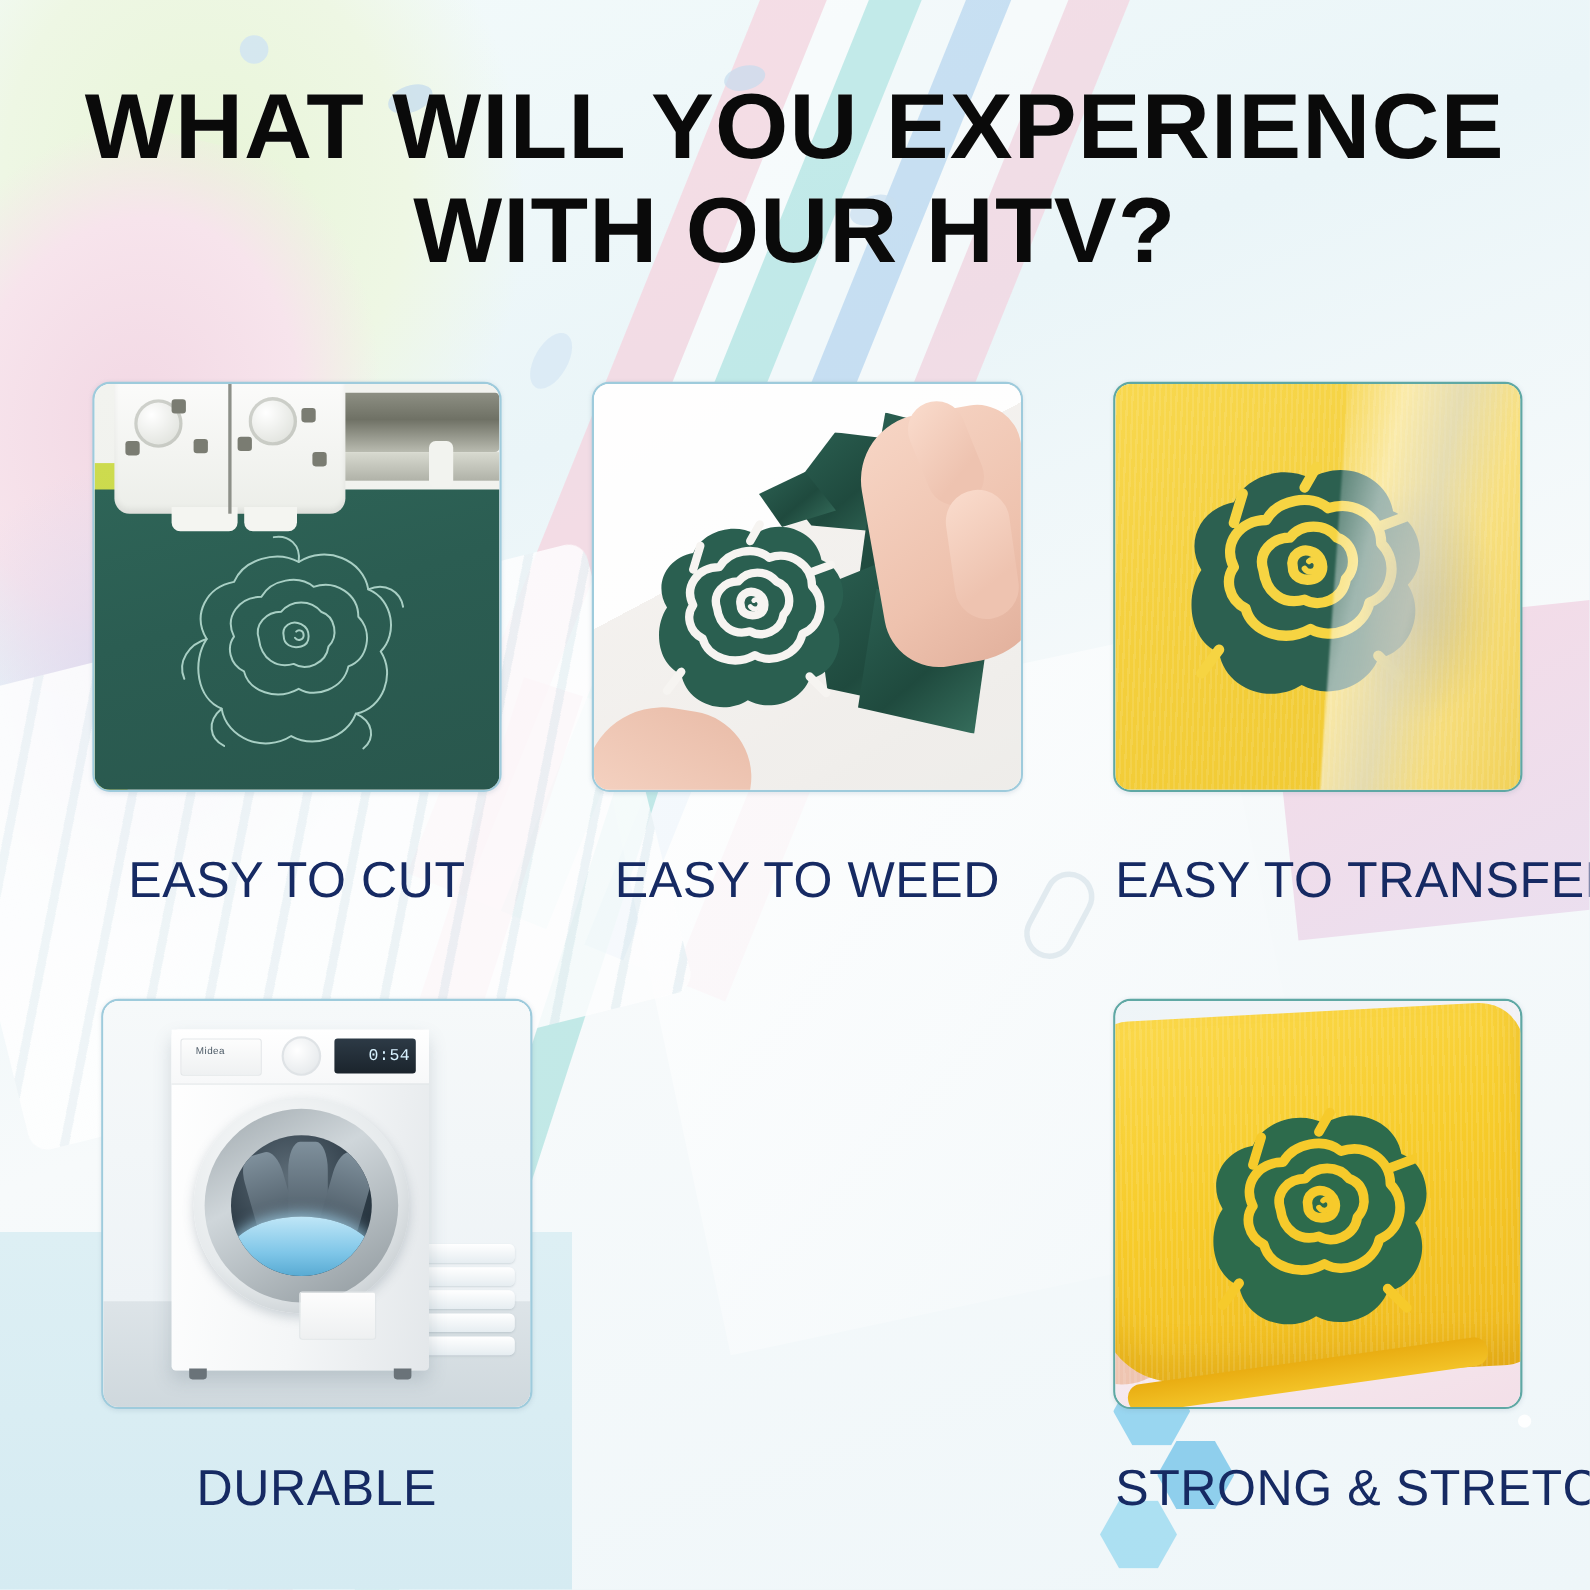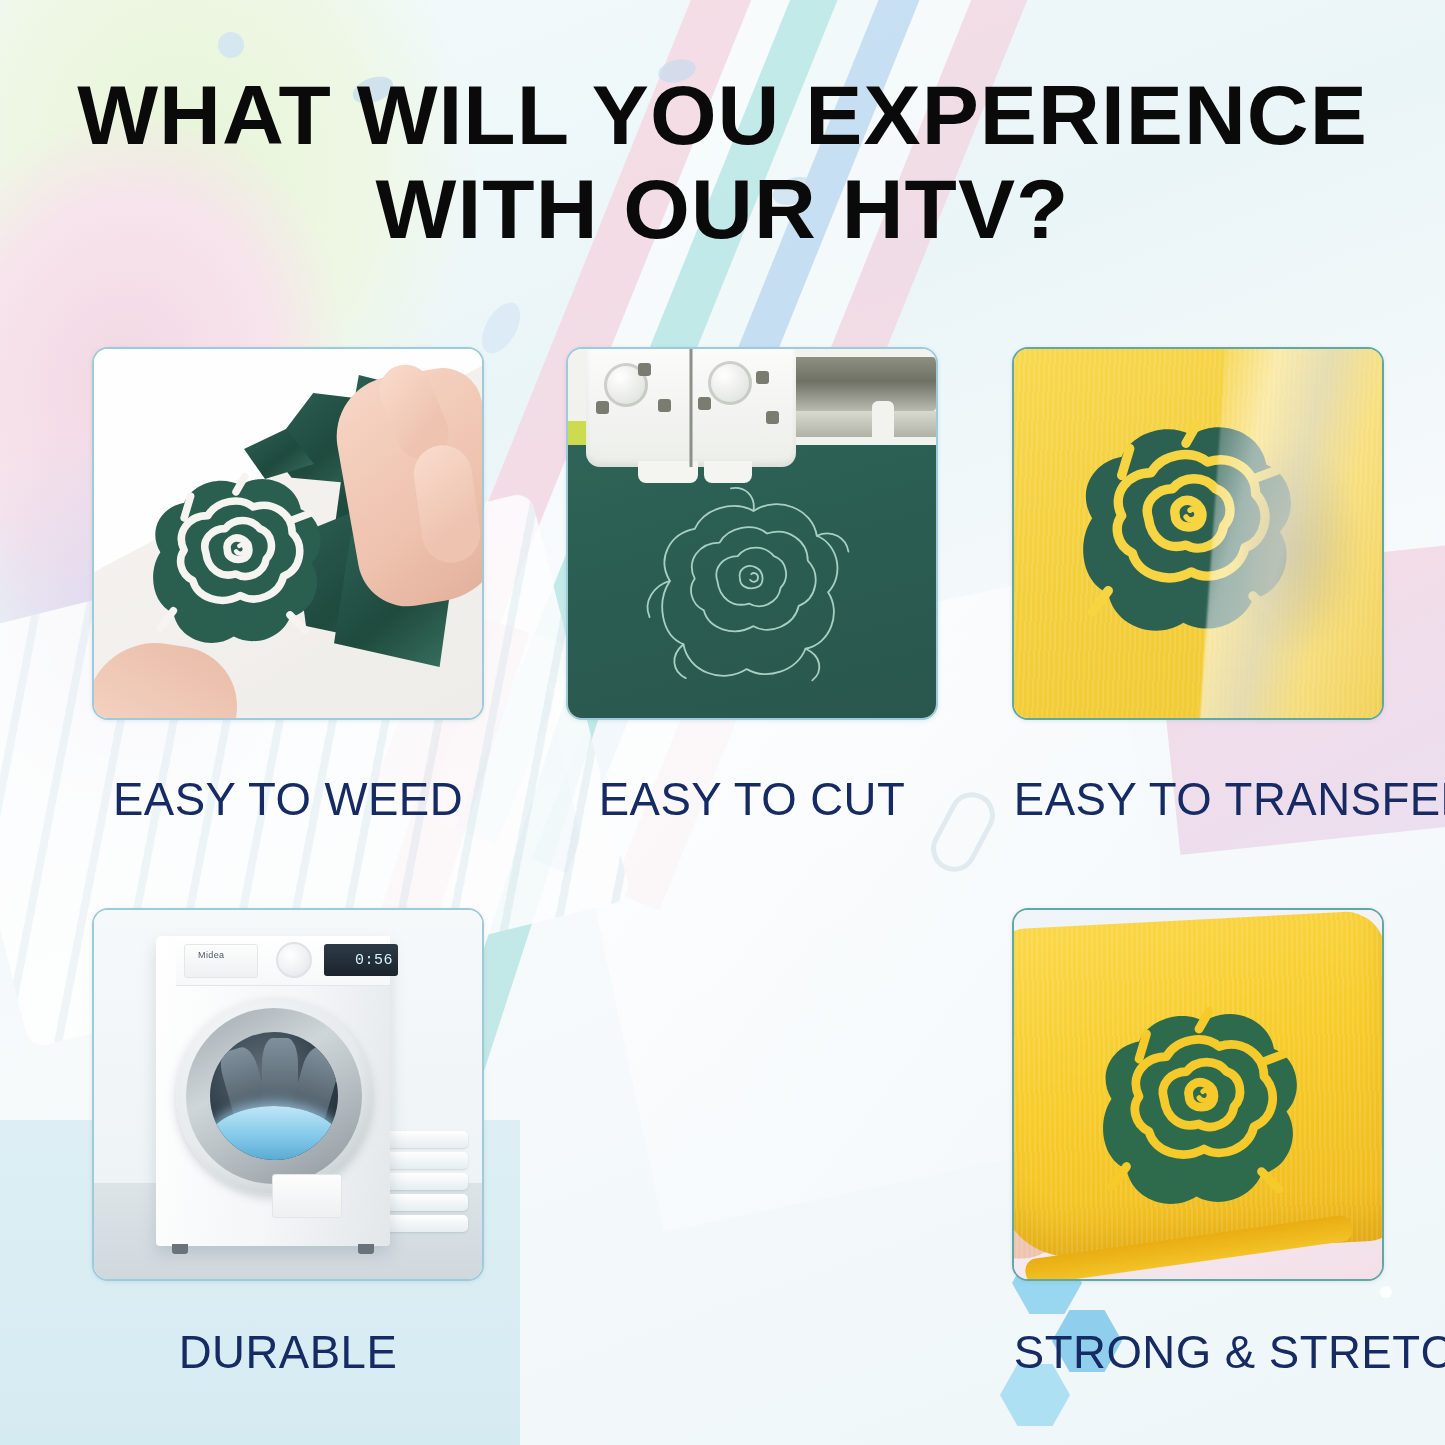--- a/index.html
+++ b/index.html
@@ -305,21 +305,20 @@
   .p5-body {
     position:absolute; left:62px; top:26px; width:234px; height:310px;
     background:linear-gradient(100deg,#ffffff 0%, #f4f6f7 55%, #e3e7ea 100%);
     border-radius:6px 6px 4px 4px;
     box-shadow:0 8px 16px rgba(90,110,125,.22);
   }
   .p5-panelbar {
     position:absolute; left:0; right:0; top:0; height:50px;
     background:linear-gradient(180deg,#ffffff 0%, #f7f8f9 100%);
     border-bottom:1px solid #e2e6e8;
-    margin-left:20px;
   }
   .p5-drawer {
     position:absolute; left:8px; top:8px; width:74px; height:34px;
     background:linear-gradient(180deg,#fdfdfd 0%, #eff1f2 100%);
     border:1px solid #e4e7e9; border-radius:3px;
   }
   .p5-knob {
     position:absolute; left:100px; top:6px; width:36px; height:36px;
     border-radius:50%;
     background:radial-gradient(circle at 38% 34%, #ffffff 0%, #e9ecee 72%, #d4d8db 100%);
@@ -416,59 +415,20 @@
 </div>
 
 <div class="title-wrap">
   <div class="title-line">WHAT WILL YOU EXPERIENCE</div>
   <div class="title-line">WITH OUR HTV?</div>
 </div>
 
 <div class="grid">
 
   <div class="row row1">
-
-    <div class="cell mid">
-      <div class="panel">
-        <div class="p2-bg"></div>
-        <div class="p2-diag"></div>
-
-        <div class="p2-waste" style="left:176px;top:44px;width:120px;height:92px;clip-path:polygon(0 62%,36% 0,100% 10%,84% 100%,18% 92%)"></div>
-        <div class="p2-waste" style="left:238px;top:26px;width:122px;height:172px;clip-path:polygon(22% 0,100% 14%,86% 94%,0 100%,10% 48%)"></div>
-        <div class="p2-waste" style="left:200px;top:148px;width:150px;height:150px;clip-path:polygon(0 26%,64% 0,100% 40%,74% 100%,8% 86%)"></div>
-        <div class="p2-waste" style="left:240px;top:186px;width:120px;height:132px;clip-path:polygon(14% 0,100% 22%,88% 100%,0 82%)"></div>
-        <div class="p2-waste" style="left:150px;top:80px;width:70px;height:50px;clip-path:polygon(0 40%,60% 0,100% 70%,30% 100%)"></div>
-
-        <svg viewBox="0 0 200 200" style="position:absolute;left:34px;top:104px;width:216px;height:216px">
-          <g fill="#2a5f50">
-            <path d="M30 92 C18 72 30 50 52 46 C60 28 86 20 104 30 C126 16 156 28 160 52
-                     C180 60 184 88 170 102 C182 120 172 148 150 152 C142 172 116 180 98 170
-                     C76 184 46 172 42 148 C22 140 18 110 30 92 Z"></path>
-          </g>
-          <g fill="none" stroke="#f6f4f1" stroke-width="7" stroke-linejoin="round" stroke-linecap="round">
-            <path d="M52 90 C44 74 56 58 74 58 C82 44 104 40 116 50 C134 44 152 56 152 74
-                     C164 86 160 108 144 114 C140 132 118 140 104 132 C86 142 64 134 60 118
-                     C48 112 46 98 52 90 Z"></path>
-            <path d="M72 92 C68 80 78 70 90 70 C98 60 114 60 122 70 C134 74 136 90 128 98
-                     C126 112 110 118 100 112 C86 116 74 108 72 92 Z"></path>
-            <path d="M92 90 C90 82 98 76 106 80 C114 84 114 96 106 98 C98 100 92 96 92 90 Z"></path>
-            <path d="M52 60 L58 40 M100 36 L108 22 M152 62 L168 56 M42 146 L30 162 M150 150 L164 164"></path>
-          </g>
-          <g fill="none" stroke="#f6f4f1" stroke-width="4" stroke-linecap="round">
-            <path d="M103 86 C105 84 109 86 108 90 C107 94 102 94 100 91"></path>
-          </g>
-        </svg>
-
-        <div class="p2-hand"></div>
-        <div class="p2-finger" style="right:42px;top:14px;width:52px;height:98px;transform:rotate(-22deg)"></div>
-        <div class="p2-finger" style="right:6px;top:96px;width:58px;height:118px;transform:rotate(-8deg)"></div>
-        <div class="p2-hand2"></div>
-      </div>
-      <div class="caption">EASY TO WEED</div>
-    </div>
 
     <div class="cell">
       <div class="panel">
         <div class="p1-bg"></div>
         <div class="p1-matstrip">
           <span style="top:60px">1</span>
             <span style="top:150px">2</span>
           <span style="top:240px">3</span>
         </div>
         <div class="p1-mat"></div>
@@ -506,20 +466,59 @@
           <div class="p1-screw" style="left:112px;top:48px"></div>
           <div class="p1-screw" style="left:170px;top:22px"></div>
           <div class="p1-screw" style="left:180px;top:62px"></div>
           <div class="p1-foot"></div>
           <div class="p1-foot2"></div>
         </div>
       </div>
       <div class="caption">EASY TO CUT</div>
     </div>
 
+    <div class="cell mid">
+      <div class="panel">
+        <div class="p2-bg"></div>
+        <div class="p2-diag"></div>
+
+        <div class="p2-waste" style="left:176px;top:44px;width:120px;height:92px;clip-path:polygon(0 62%,36% 0,100% 10%,84% 100%,18% 92%)"></div>
+        <div class="p2-waste" style="left:238px;top:26px;width:122px;height:172px;clip-path:polygon(22% 0,100% 14%,86% 94%,0 100%,10% 48%)"></div>
+        <div class="p2-waste" style="left:200px;top:148px;width:150px;height:150px;clip-path:polygon(0 26%,64% 0,100% 40%,74% 100%,8% 86%)"></div>
+        <div class="p2-waste" style="left:240px;top:186px;width:120px;height:132px;clip-path:polygon(14% 0,100% 22%,88% 100%,0 82%)"></div>
+        <div class="p2-waste" style="left:150px;top:80px;width:70px;height:50px;clip-path:polygon(0 40%,60% 0,100% 70%,30% 100%)"></div>
+
+        <svg viewBox="0 0 200 200" style="position:absolute;left:34px;top:104px;width:216px;height:216px">
+          <g fill="#2a5f50">
+            <path d="M30 92 C18 72 30 50 52 46 C60 28 86 20 104 30 C126 16 156 28 160 52
+                     C180 60 184 88 170 102 C182 120 172 148 150 152 C142 172 116 180 98 170
+                     C76 184 46 172 42 148 C22 140 18 110 30 92 Z"></path>
+          </g>
+          <g fill="none" stroke="#f6f4f1" stroke-width="7" stroke-linejoin="round" stroke-linecap="round">
+            <path d="M52 90 C44 74 56 58 74 58 C82 44 104 40 116 50 C134 44 152 56 152 74
+                     C164 86 160 108 144 114 C140 132 118 140 104 132 C86 142 64 134 60 118
+                     C48 112 46 98 52 90 Z"></path>
+            <path d="M72 92 C68 80 78 70 90 70 C98 60 114 60 122 70 C134 74 136 90 128 98
+                     C126 112 110 118 100 112 C86 116 74 108 72 92 Z"></path>
+            <path d="M92 90 C90 82 98 76 106 80 C114 84 114 96 106 98 C98 100 92 96 92 90 Z"></path>
+            <path d="M52 60 L58 40 M100 36 L108 22 M152 62 L168 56 M42 146 L30 162 M150 150 L164 164"></path>
+          </g>
+          <g fill="none" stroke="#f6f4f1" stroke-width="4" stroke-linecap="round">
+            <path d="M103 86 C105 84 109 86 108 90 C107 94 102 94 100 91"></path>
+          </g>
+        </svg>
+
+        <div class="p2-hand"></div>
+        <div class="p2-finger" style="right:42px;top:14px;width:52px;height:98px;transform:rotate(-22deg)"></div>
+        <div class="p2-finger" style="right:6px;top:96px;width:58px;height:118px;transform:rotate(-8deg)"></div>
+        <div class="p2-hand2"></div>
+      </div>
+      <div class="caption">EASY TO WEED</div>
+    </div>
+
     <div class="cell">
       <div class="panel teal-border">
         <div class="p-yellow"></div>
         <div class="fabric-weave"></div>
 
         <svg viewBox="0 0 200 200" style="position:absolute;left:38px;top:46px;width:268px;height:268px">
           <g fill="#2c6050">
             <path d="M30 92 C18 72 30 50 52 46 C60 28 86 20 104 30 C126 16 156 28 160 52
                      C180 60 184 88 170 102 C182 120 172 148 150 152 C142 172 116 180 98 170
                      C76 184 46 172 42 148 C22 140 18 110 30 92 Z"></path>
@@ -561,21 +560,21 @@
           <div class="p5-towel" style="top:63px"></div>
           <div class="p5-towel" style="top:84px"></div>
         </div>
 
         <div class="p5-body">
           <div class="p5-panelbar">
             <div class="p5-drawer"></div>
             <div class="p5-brand">Midea</div>
             <div class="p5-knob"></div>
             <div class="p5-display">
-              <span class="p5-time">0:56</span>
+              <span class="p5-time">0:54</span>
             </div>
           </div>
 
           <div class="p5-doorring">
             <div class="p5-doorring2">
               <div class="p5-glass">
                 <div class="p5-drumfin" style="left:16px;top:16px;width:36px;height:74px;transform:rotate(-16deg)"></div>
                 <div class="p5-drumfin" style="left:52px;top:6px;width:36px;height:86px"></div>
                 <div class="p5-drumfin" style="left:88px;top:16px;width:36px;height:74px;transform:rotate(16deg)"></div>
                 <div class="p5-water"></div>

